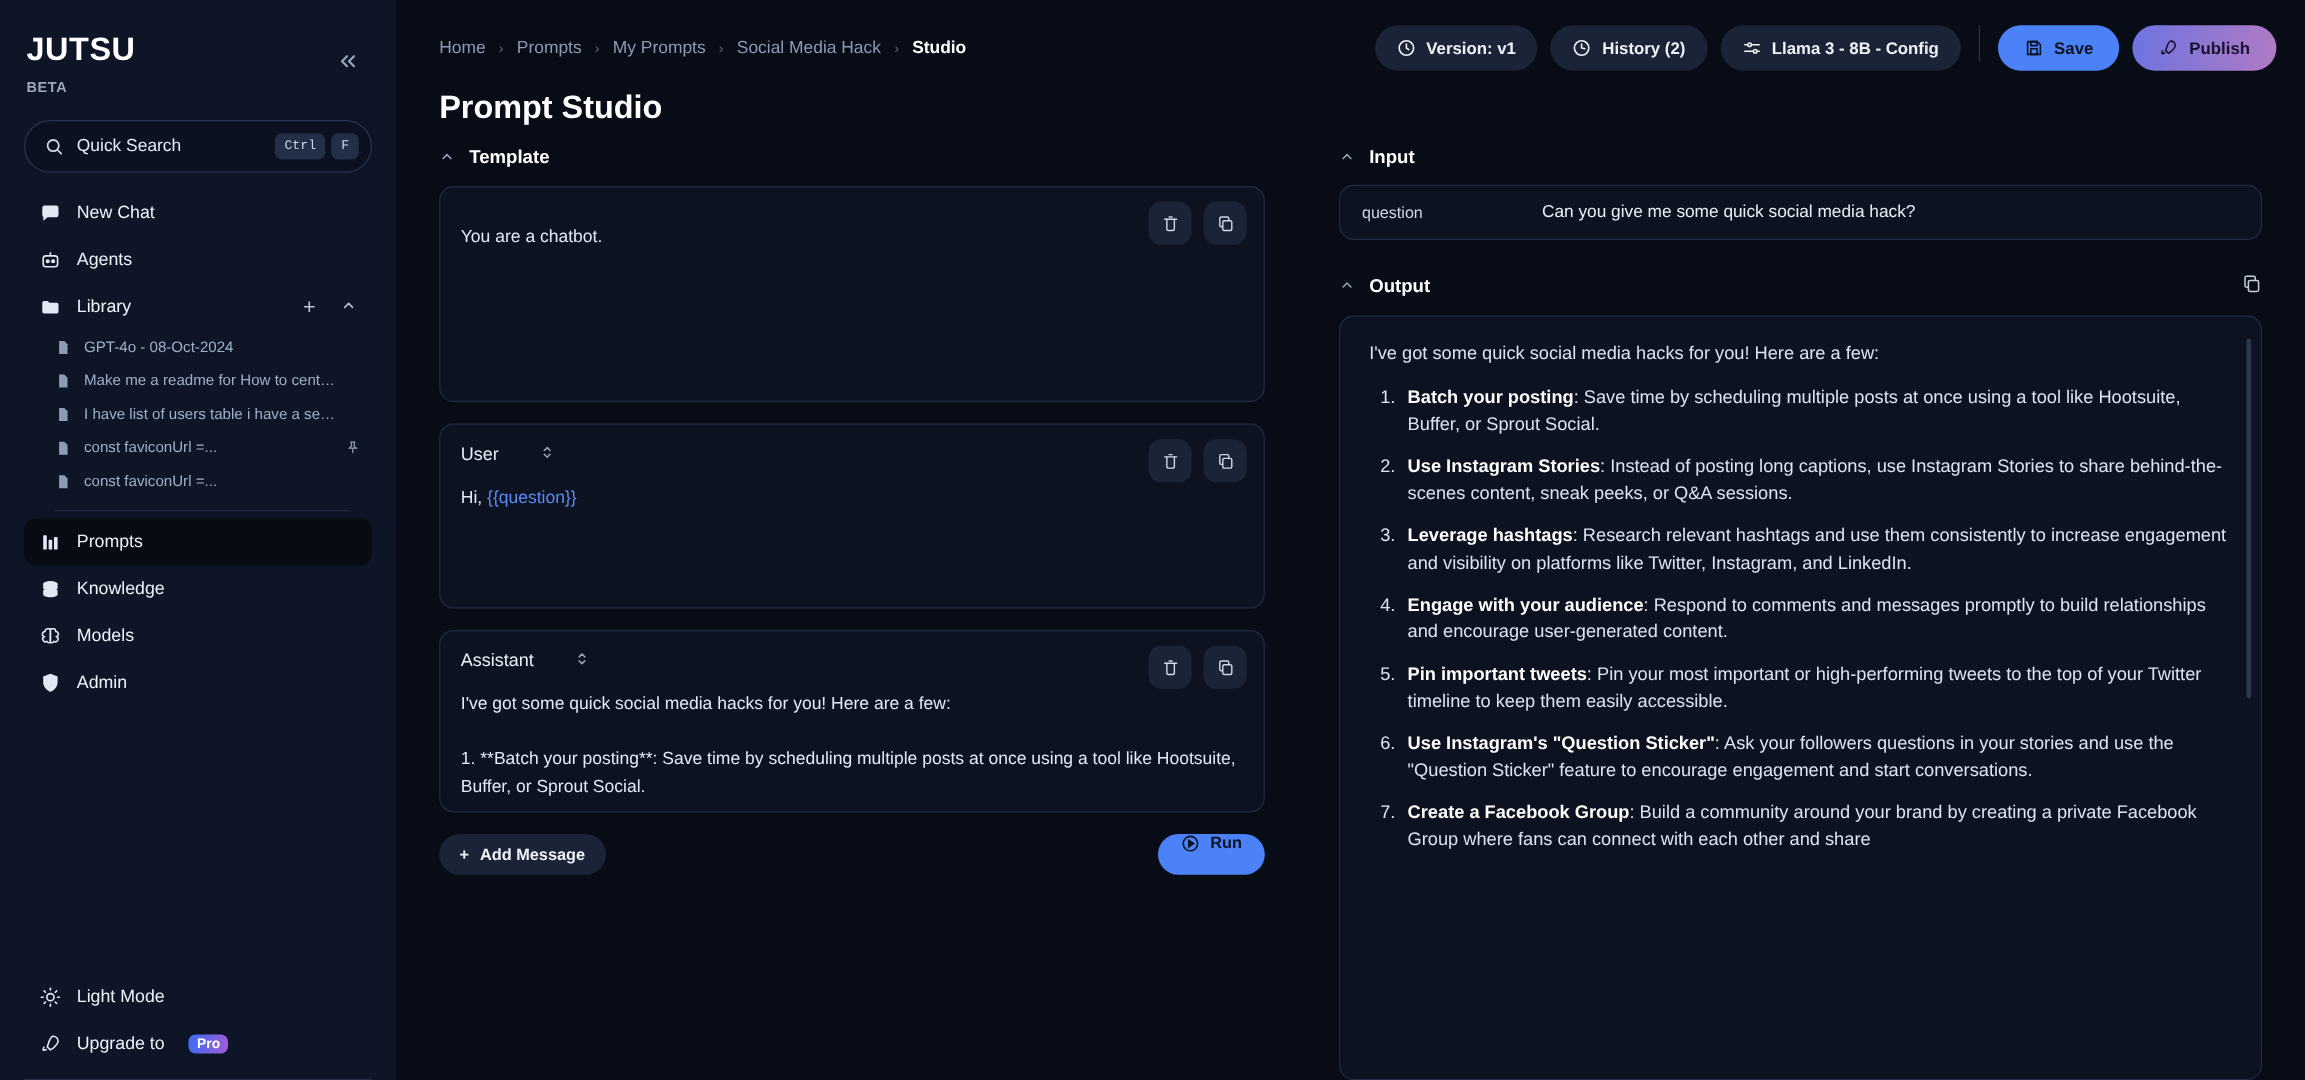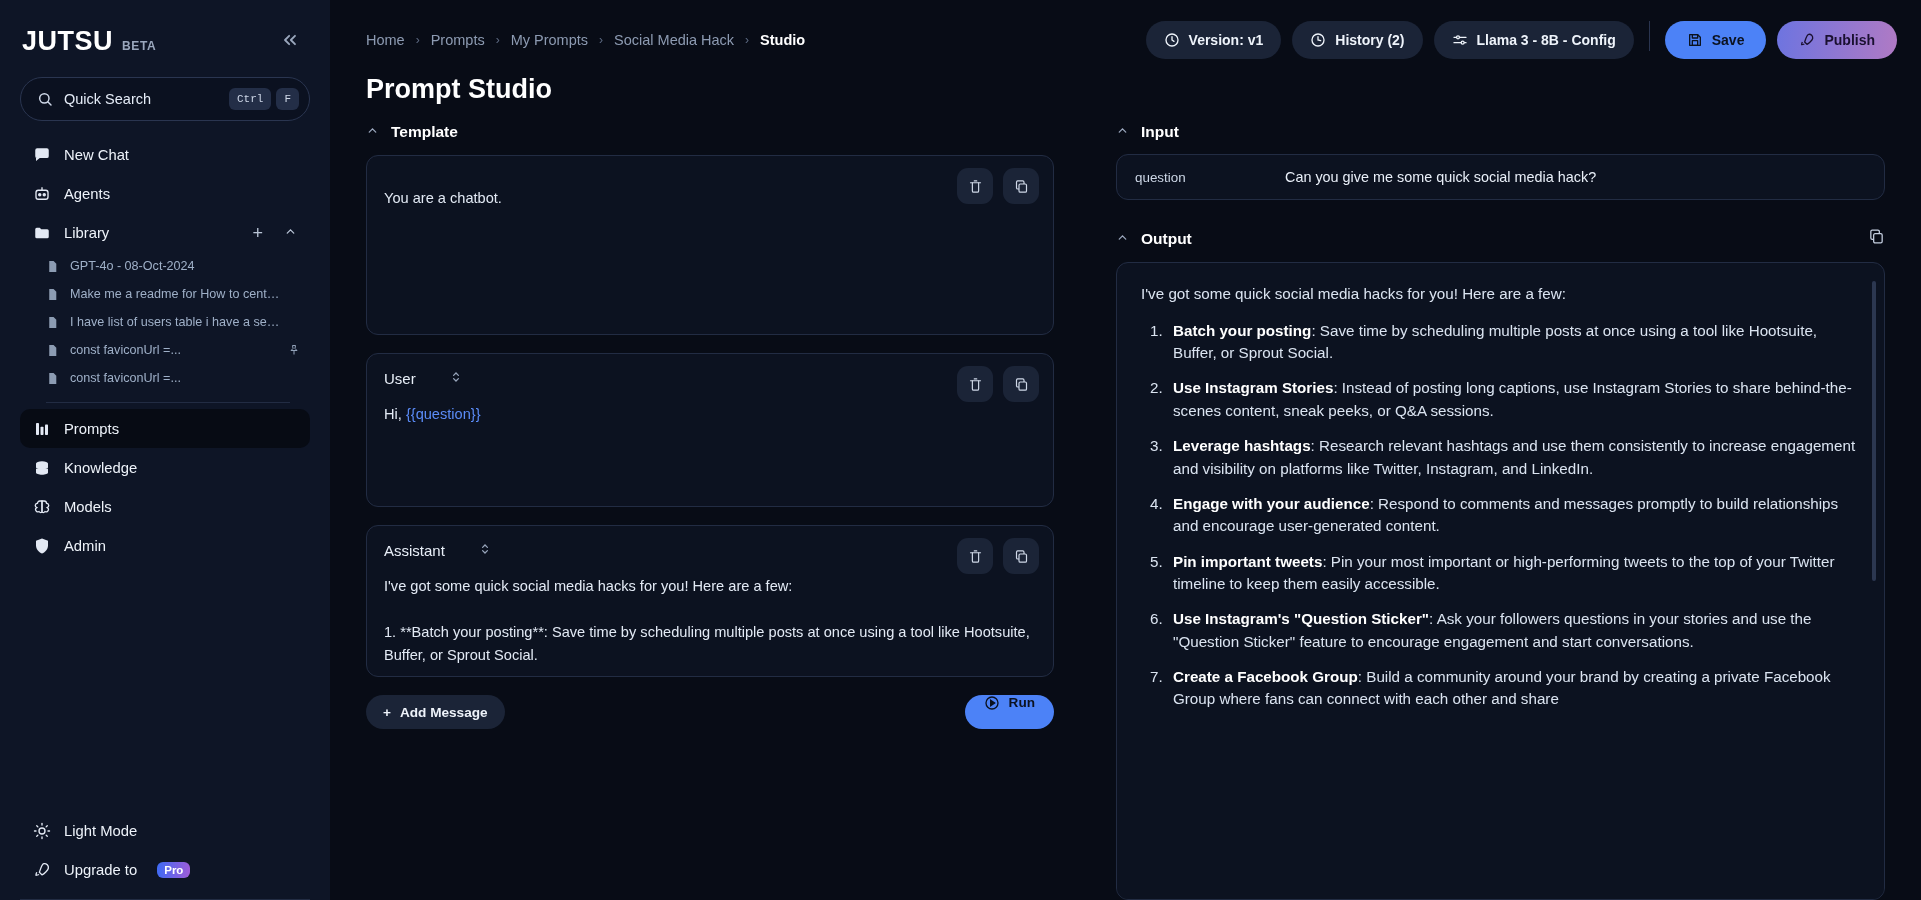--- a/index.html
+++ b/index.html
@@ -17,21 +17,21 @@
     width: 330px; height: 900px;
     background: #0e1526;
     display: flex; flex-direction: column;
     flex: 0 0 330px;
     position: relative;
   }
   .sb-top {
     display: flex; align-items: center; justify-content: space-between;
     padding: 26px 26px 10px 22px;
   }
-  .logo-wrap { display: flex; align-items: baseline; gap: 9px; }
+  .logo-wrap { display: flex; align-items: baseline; gap: 9px; flex-direction: column; }
   .logo-text {
     font-size: 27px; font-weight: bold; letter-spacing: 0.5px;
     color: #ffffff;
   }
   .logo-beta { font-size: 12px; font-weight: bold; color: #9aa7bd; letter-spacing: 0.6px; }
   .collapse-btn {
     color: #9aa7bd; font-size: 20px; line-height: 1; cursor: pointer;
     padding: 2px 4px;
   }
 

